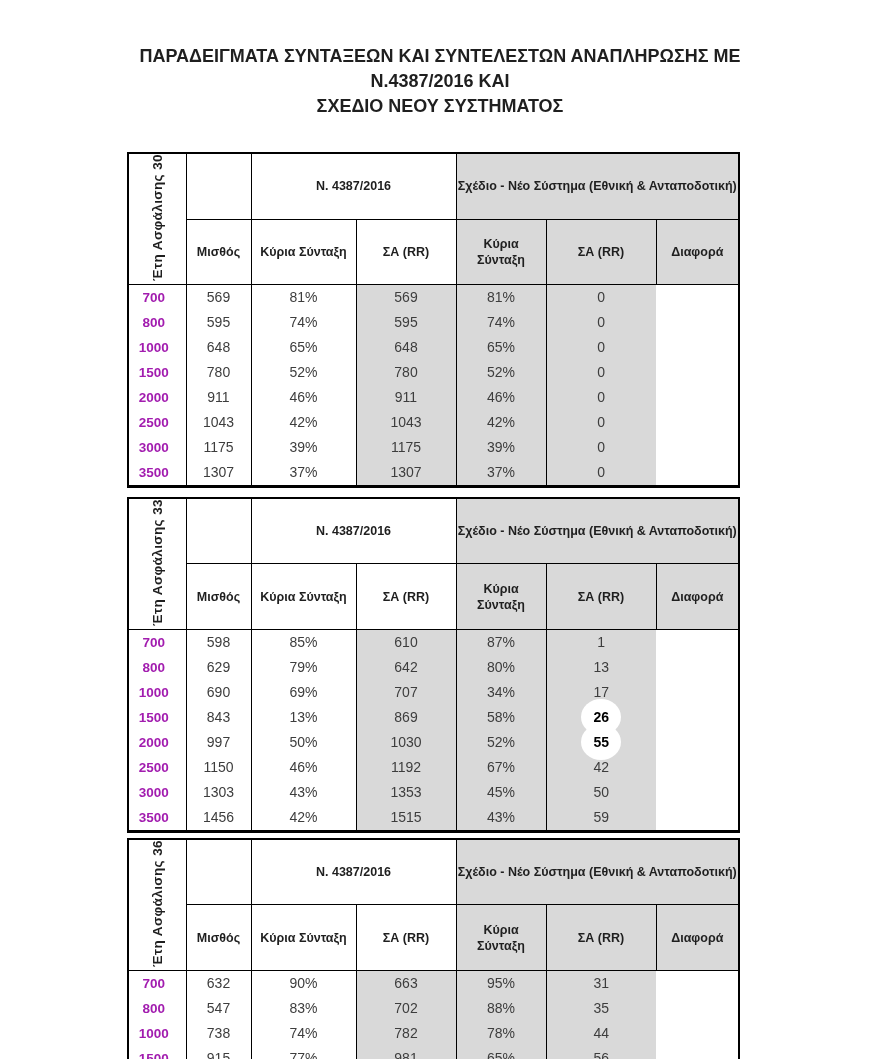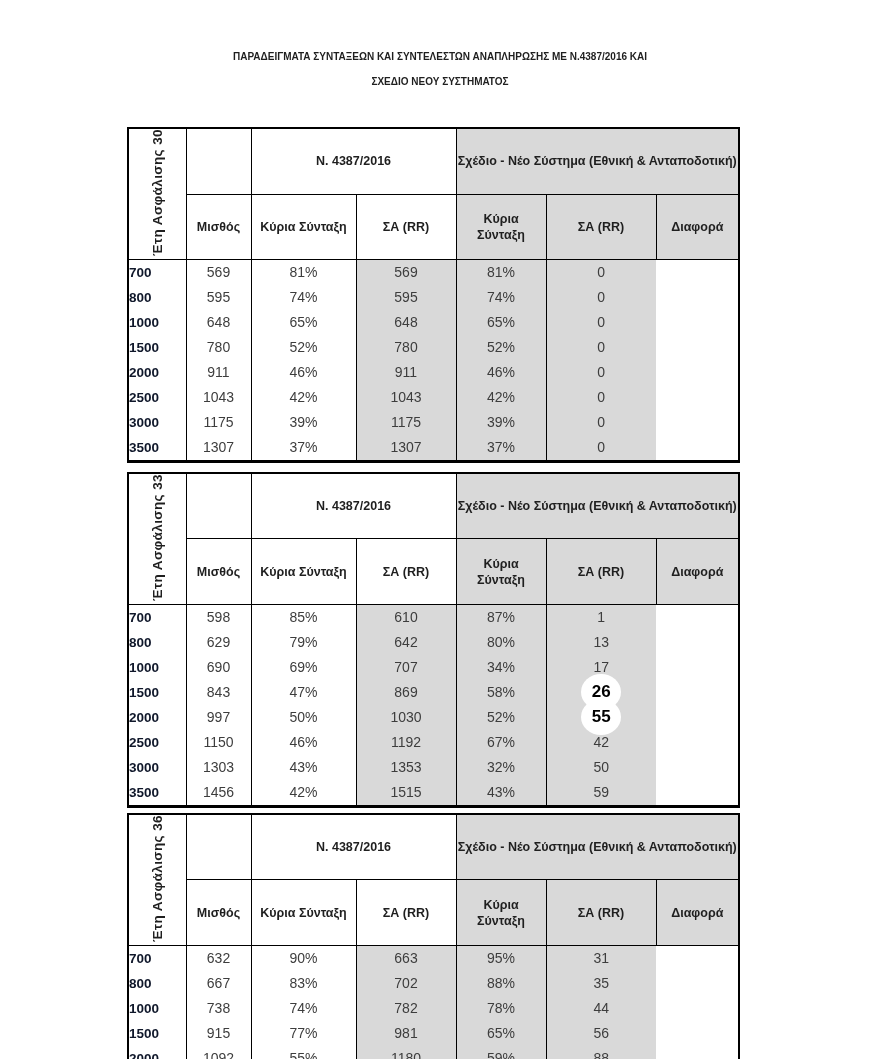--- a/index.html
+++ b/index.html
@@ -10,21 +10,21 @@
   body {
     width: 880px;
     height: 1059px;
     overflow: hidden;
     font-family: "Liberation Sans", sans-serif;
     color: #1a1a1a;
   }
   .page-title {
     margin: 44px 105px 0 105px;
     text-align: center;
-    font-size: 10px;
+    font-size: 18px;
     font-weight: bold;
     line-height: 25px;
     white-space: pre-line;
     color: #1f1f1f;
   }
   .tables-wrap {
     margin: 33px 0 0 127px;
     width: 611px;
   }
   table.ptable {
@@ -64,42 +64,42 @@
     height: 50px;
     font-weight: bold;
     font-size: 12.5px;
     color: #1f1f1f;
     border-bottom: 1.5px solid #000;
   }
   td.shaded { background: #d9d9d9; }
   td.narrow-head { padding: 0 15px; line-height: 16px; }
   tr.data-row td { height: 25px; border-bottom: none; }
   tr.data-row td.c-salary {
-    text-align: left;
+    text-align: center;
     padding-right: 7px;
     font-weight: bold;
-    color: #0f172a;
+    color: #a21caf;
     font-size: 13.5px;
   }
   td.c-diff { position: relative; }
   .diff-val { color: #3d3d3d; }
   .diff-val.hl {
     position: absolute;
     left: 50%;
     top: 50%;
     transform: translate(-50%, -50%);
     width: 40px;
     height: 36px;
     border-radius: 50%;
     background: #ffffff;
     display: flex;
     align-items: center;
     justify-content: center;
     font-weight: bold;
-    font-size: 17px;
+    font-size: 14px;
     color: #000;
     z-index: 2;
   }
 </style>
 </head>
 <body>
 
 <div class="page-title">ΠΑΡΑΔΕΙΓΜΑΤΑ ΣΥΝΤΑΞΕΩΝ ΚΑΙ ΣΥΝΤΕΛΕΣΤΩΝ ΑΝΑΠΛΗΡΩΣΗΣ ΜΕ Ν.4387/2016 ΚΑΙ
 ΣΧΕΔΙΟ ΝΕΟΥ ΣΥΣΤΗΜΑΤΟΣ</div>
 
@@ -246,21 +246,21 @@
     <td class="c-salary">1000</td>
     <td class="c-law-pension">690</td>
     <td class="c-law-rr">69%</td>
     <td class="c-new-pension shaded">707</td>
     <td class="c-new-rr shaded">34%</td>
     <td class="c-diff shaded"><span class="diff-val">17</span></td>
   </tr>
         <tr class="data-row">
     <td class="c-salary">1500</td>
     <td class="c-law-pension">843</td>
-    <td class="c-law-rr">47%</td>
+    <td class="c-law-rr">13%</td>
     <td class="c-new-pension shaded">869</td>
     <td class="c-new-rr shaded">58%</td>
     <td class="c-diff shaded">
             <span class="diff-val hl">26</span>
           </td>
   </tr>
         <tr class="data-row">
     <td class="c-salary">2000</td>
     <td class="c-law-pension">997</td>
     <td class="c-law-rr">50%</td>
@@ -276,21 +276,21 @@
     <td class="c-law-rr">46%</td>
     <td class="c-new-pension shaded">1192</td>
     <td class="c-new-rr shaded">67%</td>
     <td class="c-diff shaded"><span class="diff-val">42</span></td>
   </tr>
         <tr class="data-row">
     <td class="c-salary">3000</td>
     <td class="c-law-pension">1303</td>
     <td class="c-law-rr">43%</td>
     <td class="c-new-pension shaded">1353</td>
-    <td class="c-new-rr shaded">32%</td>
+    <td class="c-new-rr shaded">45%</td>
     <td class="c-diff shaded"><span class="diff-val">50</span></td>
   </tr>
         <tr class="data-row">
     <td class="c-salary">3500</td>
     <td class="c-law-pension">1456</td>
     <td class="c-law-rr">42%</td>
     <td class="c-new-pension shaded">1515</td>
     <td class="c-new-rr shaded">43%</td>
     <td class="c-diff shaded"><span class="diff-val">59</span></td>
   </tr>
@@ -327,21 +327,21 @@
         <tr class="data-row">
     <td class="c-salary">700</td>
     <td class="c-law-pension">632</td>
     <td class="c-law-rr">90%</td>
     <td class="c-new-pension shaded">663</td>
     <td class="c-new-rr shaded">95%</td>
     <td class="c-diff shaded"><span class="diff-val">31</span></td>
   </tr>
         <tr class="data-row">
     <td class="c-salary">800</td>
-    <td class="c-law-pension">667</td>
+    <td class="c-law-pension">547</td>
     <td class="c-law-rr">83%</td>
     <td class="c-new-pension shaded">702</td>
     <td class="c-new-rr shaded">88%</td>
     <td class="c-diff shaded"><span class="diff-val">35</span></td>
   </tr>
         <tr class="data-row">
     <td class="c-salary">1000</td>
     <td class="c-law-pension">738</td>
     <td class="c-law-rr">74%</td>
     <td class="c-new-pension shaded">782</td>

